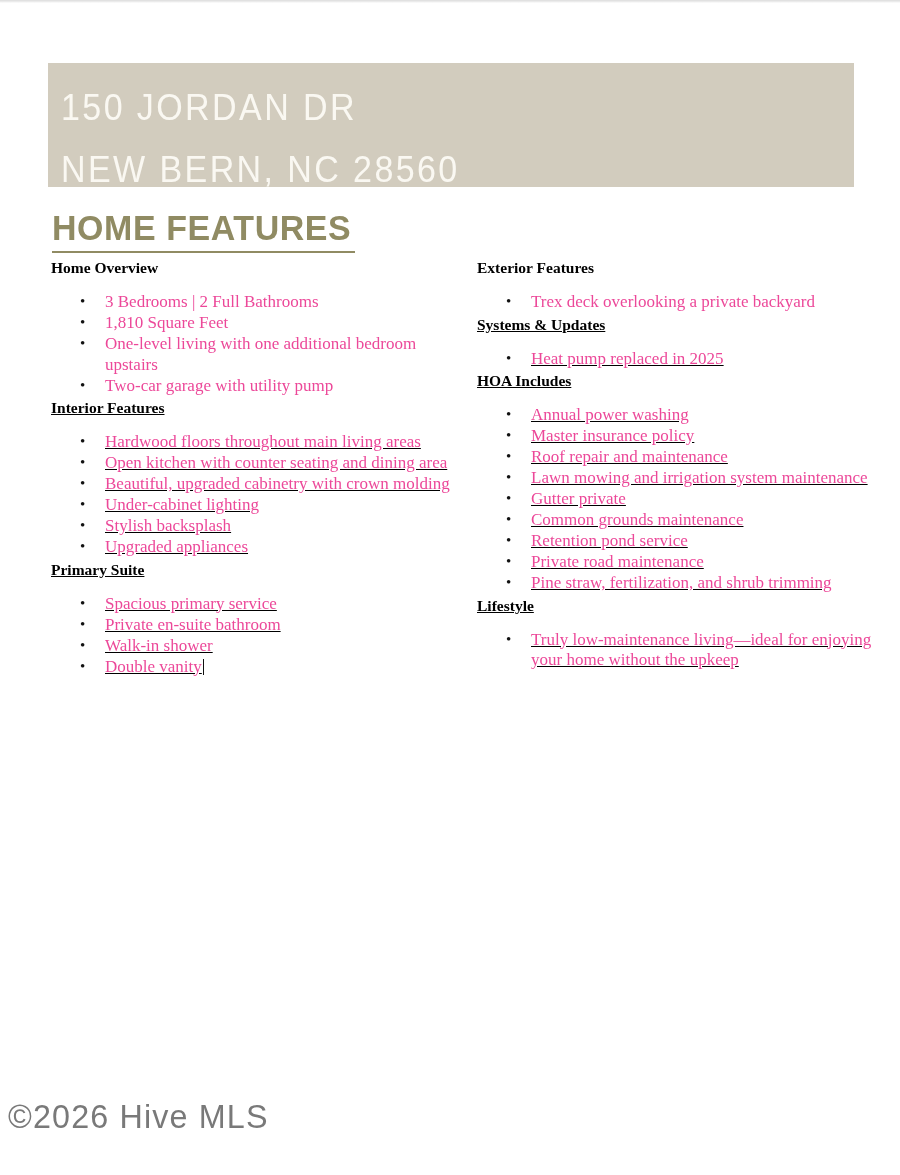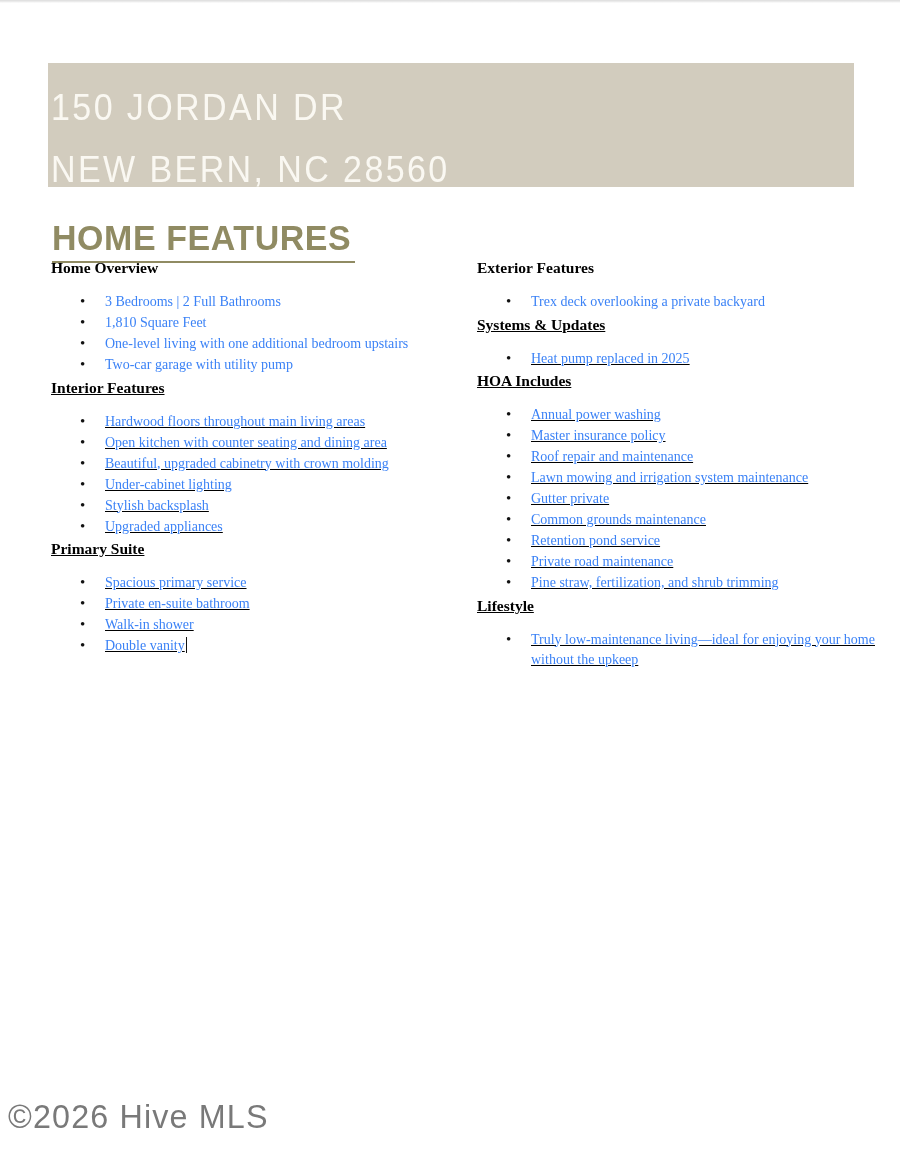--- a/index.html
+++ b/index.html
@@ -36,39 +36,39 @@
 
   
   .address-banner {
     position: absolute;
     left: 48px;
     top: 63px;
     width: 806px;
     height: 124px;
     background: #d2ccbe;
     box-sizing: border-box;
-    padding: 14px 0 0 3px;
+    padding: 14px 0 0 13px;
   }
   .address-line {
     font-family: "Liberation Sans", "DejaVu Sans", sans-serif;
     font-weight: 300;
     font-size: 37px;
     line-height: 62px;
     letter-spacing: 2.6px;
     color: #faf8f2;
     white-space: nowrap;
     transform: scaleX(0.92);
     transform-origin: left center;
   }
 
   
   .features-heading-wrap {
     position: absolute;
     left: 52px;
-    top: 218px;
+    top: 208px;
     width: 310px;
   }
   .features-heading {
     font-family: "Liberation Sans", "DejaVu Sans", sans-serif;
     font-weight: bold;
     font-size: 35px;
     line-height: 40px;
     letter-spacing: 0.6px;
     color: #908b63;
     white-space: nowrap;
@@ -112,23 +112,23 @@
     margin: 0 0 14px 0;
   }
   .bullet-list {
     list-style: none;
     margin: 0;
     padding: 0;
   }
   .bullet-item {
     position: relative;
     padding-left: 54px;
-    font-size: 14px;
+    font-size: 17px;
     line-height: 20.5px;
-    color: #3b82f6;
+    color: #ec4899;
     margin-bottom: 0.5px;
   }
   .bullet-item::before {
     content: "\2022";
     position: absolute;
     left: 29px;
     top: -1px;
     font-size: 15px;
     line-height: 20.5px;
     color: #111111;

